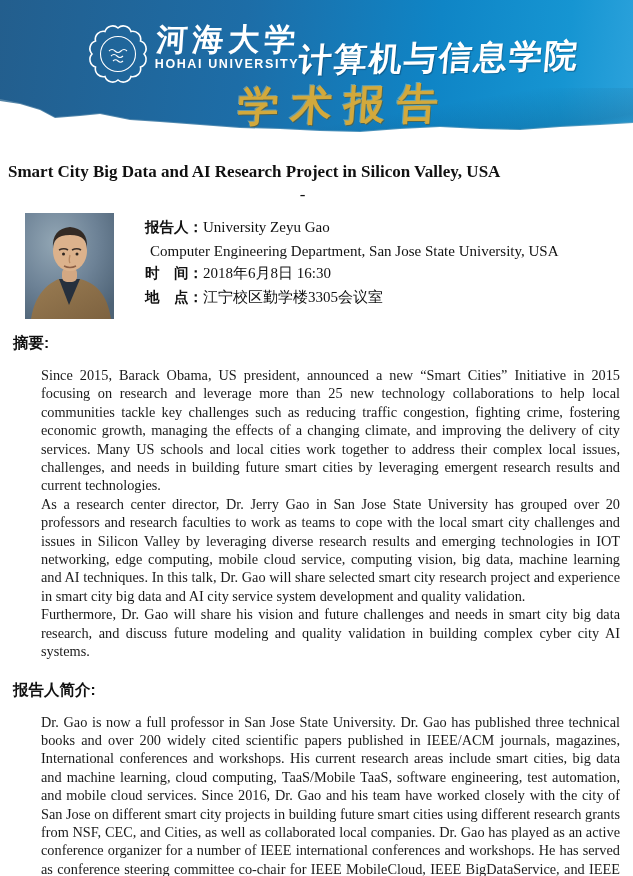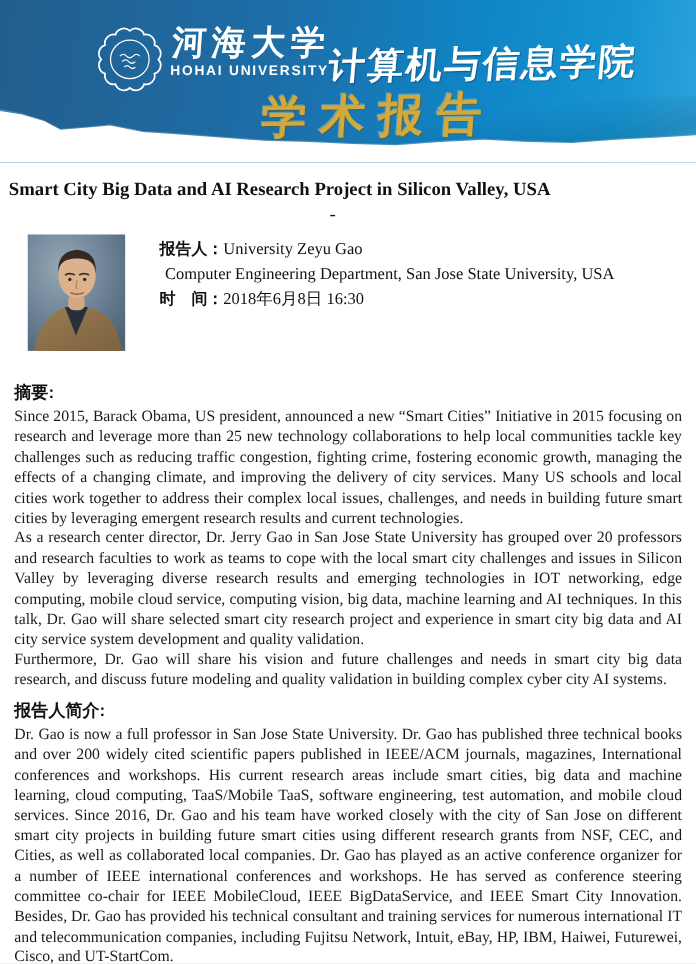--- a/index.html
+++ b/index.html
@@ -54,34 +54,34 @@
   }
   
   .talk-title{margin:12px 8px 0 8px;text-align:left;font-weight:bold;font-size:17px;line-height:23px;}
   .talk-title .t2{display:flex;justify-content:center;align-items:baseline;}
   .talk-title .dash{font-weight:normal;margin-right:28px;}
   
   .speaker{display:flex;margin:7px 0 0 25px;}
   .photo{width:89px;height:106px;flex:0 0 auto;display:block;}
   .sp-info{margin-left:31px;font-size:15px;line-height:22.5px;padding-top:3px;}
   .sp-row{white-space:nowrap;}
-  .lab{font-weight:bold;font-family:Liberation Serif, serif;font-size:14.5px;}
+  .lab{font-weight:bold;font-family:Liberation Mono, monospace;font-size:14.5px;}
   .indent{padding-left:5px;}
   
   .sec-head{
     margin:0 0 0 13px;font-size:15.5px;font-weight:bold;
     font-family:"Liberation Sans","DejaVu Sans",sans-serif;line-height:20px;
   }
-  .abstract-head{margin-top:29px;}
-  .bio-head{margin-top:9px;}
+  .abstract-head{margin-top:14px;}
+  .bio-head{margin-top:19px;}
   .body-par{
     margin:0 13px;text-align:justify;
     font-size:14.3px;line-height:18.4px;color:#1a1a1a;
   }
-  .sec-body{margin-top:2px;}
+  .sec-body{margin-top:13px;padding-left:28px;}
 </style>
 </head>
 <body>
 
 <div class="page">
 
   <header class="banner">
     <div class="shade"></div>
 
     <div class="brand-row">
@@ -150,20 +150,23 @@
       </svg>
 
       <div class="sp-info">
         <div class="sp-row">
           <span class="lab">报告人：</span><span>University Zeyu Gao</span>
         </div>
         <div class="sp-row indent">Computer Engineering Department, San Jose State University, USA</div>
         <div class="sp-row">
           <span class="lab">时　间：</span><span>2018年6月8日 16:30</span>
         </div>
+        <div class="sp-row">
+          <span class="lab">地　点：</span><span>江宁校区勤学楼3305会议室</span>
+        </div>
       </div>
     </section>
 
     <section>
       <h2 class="sec-head abstract-head">摘要:</h2>
       <div class="sec-body">
         <p class="body-par">Since 2015, Barack Obama, US president, announced a new “Smart Cities” Initiative in 2015 focusing on research and leverage more than 25 new technology collaborations to help local communities tackle key challenges such as reducing traffic congestion, fighting crime, fostering economic growth, managing the effects of a changing climate, and improving the delivery of city services. Many US schools and local cities work together to address their complex local issues, challenges, and needs in building future smart cities by leveraging emergent research results and current technologies.</p>
         <p class="body-par">As a research center director, Dr. Jerry Gao in San Jose State University has grouped over 20 professors and research faculties to work as teams to cope with the local smart city challenges and issues in Silicon Valley by leveraging diverse research results and emerging technologies in IOT networking, edge computing, mobile cloud service, computing vision, big data, machine learning and AI techniques. In this talk, Dr. Gao will share selected smart city research project and experience in smart city big data and AI city service system development and quality validation.</p>
         <p class="body-par">Furthermore, Dr. Gao will share his vision and future challenges and needs in smart city big data research, and discuss future modeling and quality validation in building complex cyber city AI systems.</p>
       </div>

